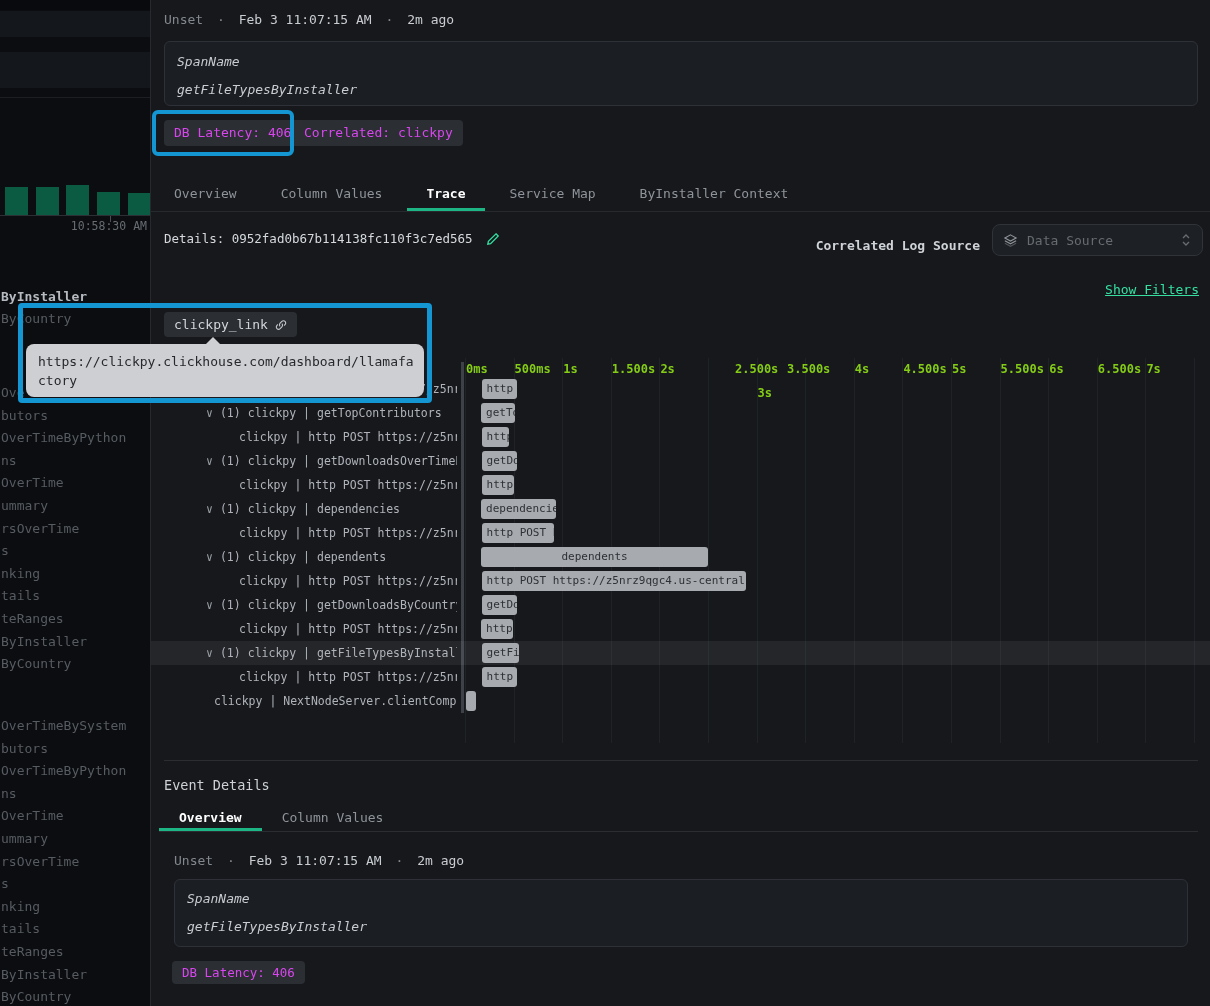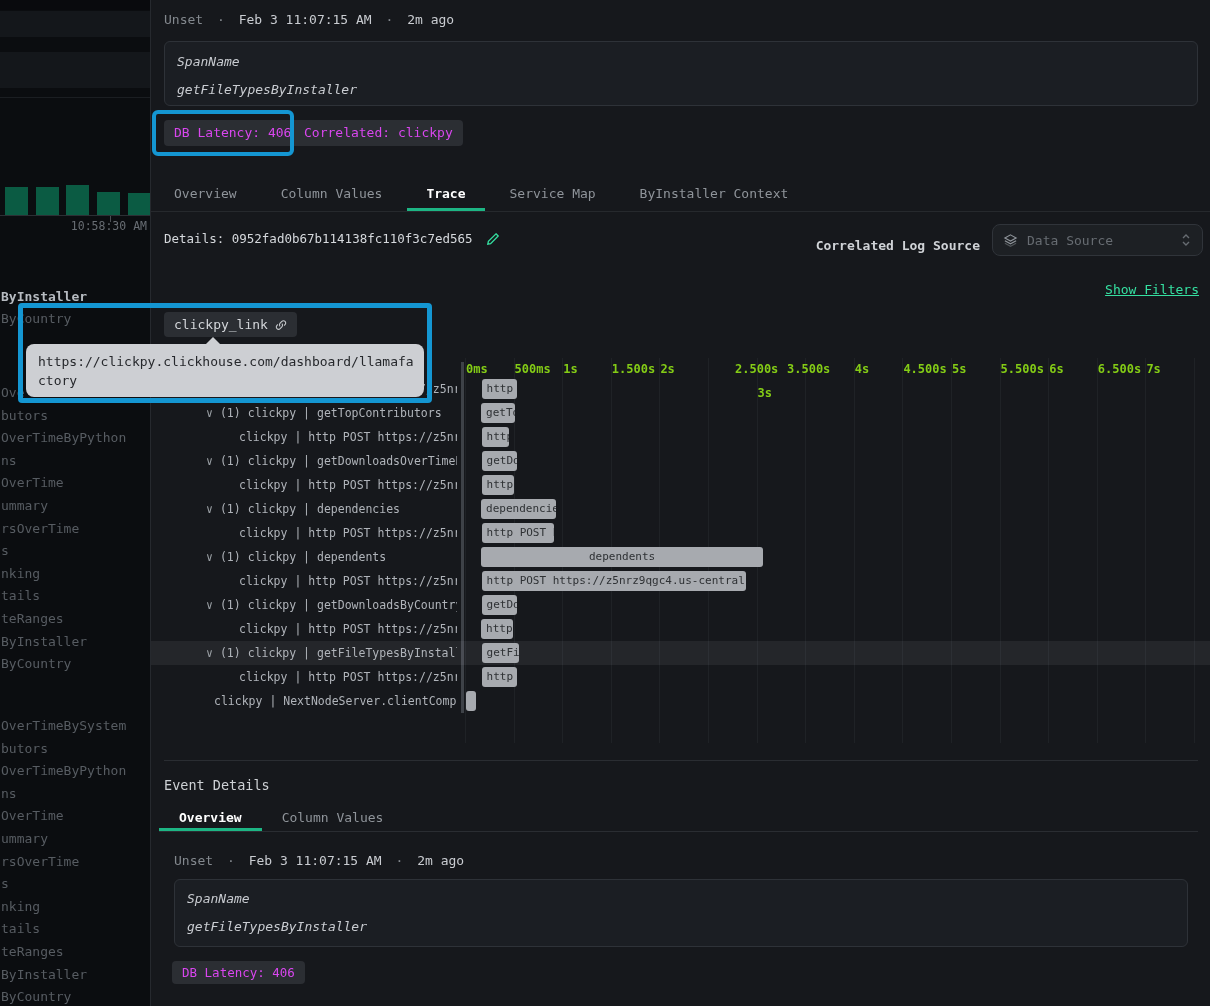--- a/index.html
+++ b/index.html
@@ -299,21 +299,21 @@
           <div class="bar" style="left: 330.524px; width: 72.9px;">http POST https://z5nrz9qgc4.us-central</div>
         </div>
         <div class="row" style="top: 545px;">
           <div class="row-label">
             <div class="rl-inner" style="left: 55px;">
               <span class="chev">∨</span>
               <span>(1)</span>
               <span>clickpy | dependents</span>
             </div>
           </div>
-          <div class="bar center" style="left: 330.038px; width: 282px;">dependents</div>
+          <div class="bar center" style="left: 330.038px; width: 227px;">dependents</div>
         </div>
         <div class="row" style="top: 569px;">
           <div class="row-label">
             <div class="rl-inner" style="left: 88px;">
               <span>clickpy | http POST https://z5nrz9qgc4.us-central</span>
             </div>
           </div>
           <div class="bar" style="left: 330.524px; width: 264.87px;">http POST https://z5nrz9qgc4.us-central</div>
         </div>
         <div class="row" style="top: 593px;">

